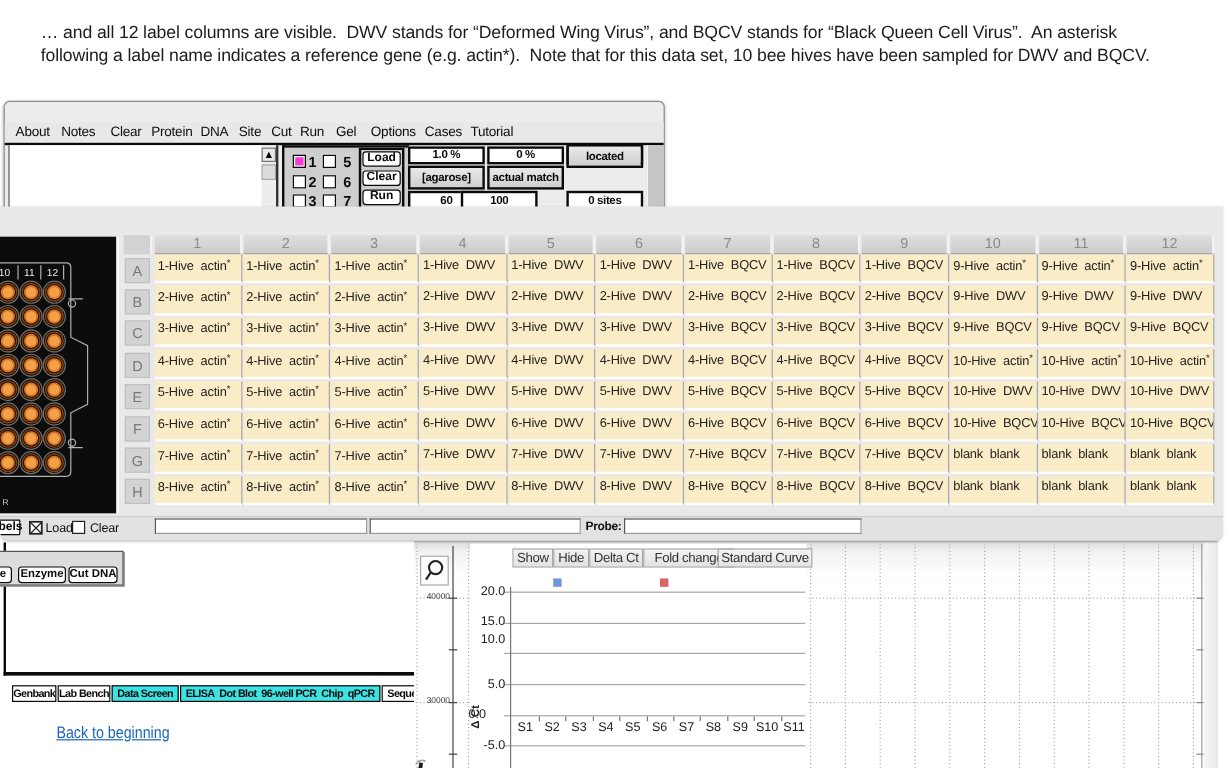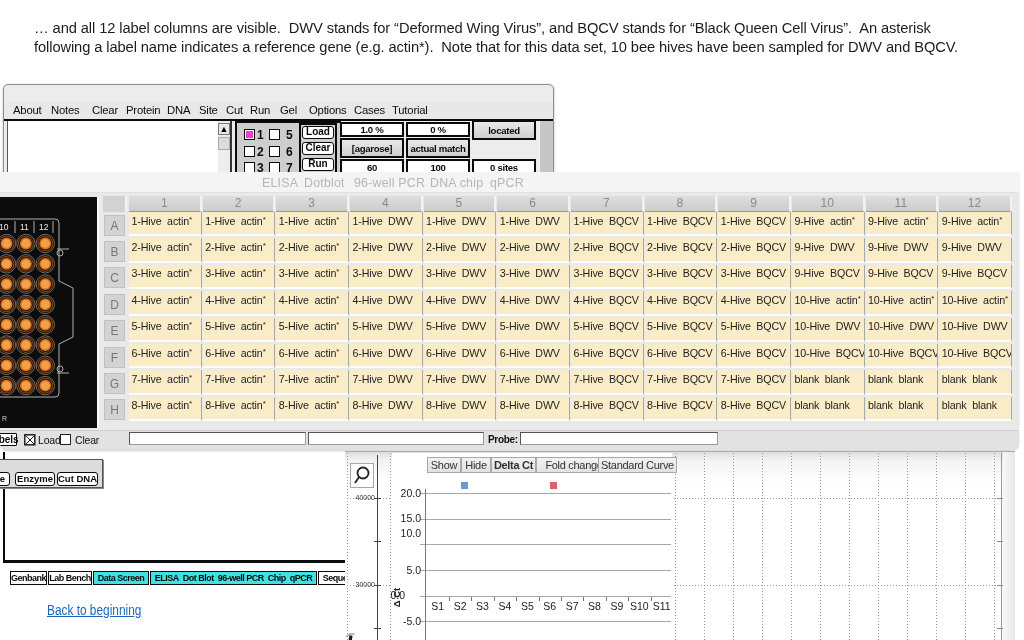--- a/index.html
+++ b/index.html
@@ -128,21 +128,21 @@
   <div class="rtick" style="top:89px"></div>
   <div class="rtick" style="top:133px"></div>
   <div class="rtick" style="top:176px"></div>
   <div id="redge"></div>
   <div id="magbox"><svg width="22" height="23">
           <circle cx="12" cy="9" r="5.5" fill="none" stroke="#222" stroke-width="1.8"></circle>
           <line x1="8" y1="13" x2="4" y2="19" stroke="#222" stroke-width="1.8"></line>
         </svg></div>
   <div class="chbtn" style="left:82px;width:34px;">Show</div>
   <div class="chbtn" style="left:116px;width:30px;">Hide</div>
-  <div class="chbtn" style="left:146px;width:45px;font-weight:bold;">Delta Ct</div>
+  <div class="chbtn" style="left:146px;width:45px;">Delta Ct</div>
   <div class="chbtn" style="left:191px;width:76px;">Fold change</div>
   <div class="chbtn" style="left:253px;width:79px;">Standard Curve</div>
   <div class="legsq" style="left:116px;top:30px;background:#6f95dc"></div>
   <div class="legsq" style="left:205px;top:30px;background:#dc6464"></div>
   <div class="gl" style="left:80px;top:41.3px;width:246px"></div>
 <div class="gl" style="left:75px;top:41.3px;width:5px"></div>
 <div class="ylab" style="left:44px;top:34.8px">20.0</div>
 <div class="gl" style="left:80px;top:66.9px;width:246px"></div>
 <div class="gl" style="left:75px;top:66.9px;width:5px"></div>
 <div class="ylab" style="left:44px;top:60.4px">15.0</div>
@@ -225,35 +225,28 @@
   <div id="lcr">
     <div class="lcrbtn" style="top:1px">Load</div>
     <div class="lcrbtn" style="top:17px">Clear</div>
     <div class="lcrbtn" style="top:33px">Run</div>
   </div>
   <div class="dp" style="left:336px;top:37px;height:15px;line-height:12px">1.0 %</div>
   <div class="dp dpg" style="left:336px;top:53px;height:20px;line-height:17px">[agarose]</div>
   <div class="dp" style="left:336px;top:74px;height:18px;line-height:14px">60</div>
   <div class="dp" style="left:402px;top:37px;height:15px;line-height:12px">0 %</div>
   <div class="dp dpg" style="left:402px;top:53px;height:20px;line-height:17px">actual match</div>
-  <div class="dp" style="left:402px;top:74px;height:18px;line-height:14px">100</div>
+  <div class="dp" style="left:380px;top:74px;height:18px;line-height:14px">100</div>
   <div class="dp" style="left:468px;top:37px;height:15px;line-height:12px">0 sites</div>
   <div class="dp dpg" style="left:468px;top:35px;height:20px;line-height:17px">located</div>
   <div class="dp" style="left:468px;top:74px;height:18px;line-height:14px">0 sites</div>
   <div id="gstrip"></div>
 </div>
 
 <div id="bigpanel">
-  <div id="tabbar">
-    <span style="left:262px">ELISA</span>
-        <span style="left:304px">Dotblot</span>
-        <span style="left:354px">96-well PCR</span>
-        <span style="left:430px">DNA chip</span>
-        <span style="left:490px">qPCR</span>
-  </div>
   <div id="platewrap">
     <svg width="101" height="231" viewBox="0 0 101 231">
       <rect x="0" y="0" width="97" height="231" fill="#0c0c0c"></rect>
       <g stroke="#b0b0b0" stroke-width="1" fill="none">
         <path d="M-5 22 H55 q4 0 4 4 V84 l14 7 v49 l-14 7 v49 q0 4 -4 4 H-5"></path>
         <path d="M57 52 h12 M57 176 h12"></path>
       </g>
       <circle cx="60" cy="56" r="3" fill="none" stroke="#b0b0b0"></circle>
       <circle cx="60" cy="172" r="3" fill="none" stroke="#b0b0b0"></circle>
       <g font-family="Liberation Sans,sans-serif" font-size="8.5" fill="#e8e8e8">

